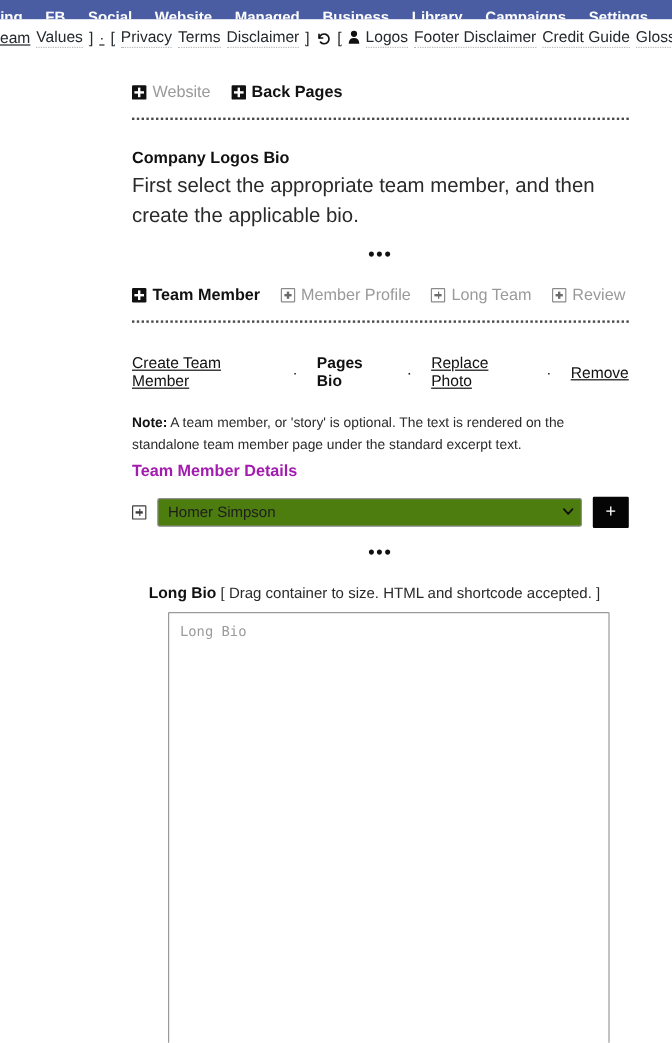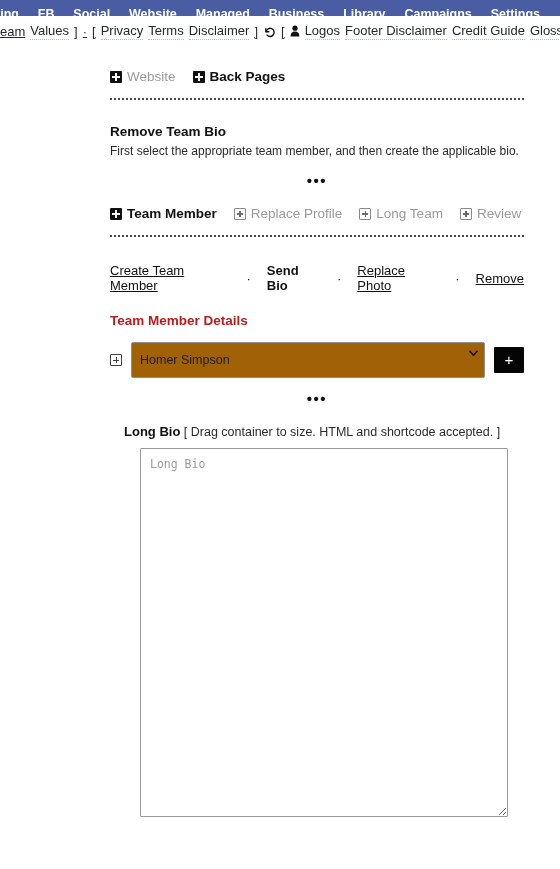--- a/index.html
+++ b/index.html
@@ -145,21 +145,21 @@
     height: 0;
   }
 
   .h-title {
     font-size: 13.5px;
     font-weight: bold;
     color: #111111;
     margin: 24px 0 4px 0;
   }
   .p-desc {
-    font-size: 12px;
+    font-size: 17px;
     color: #2a2a2a;
     margin: 0;
     line-height: 1.45;
   }
 
   .ellipsis-sep {
     text-align: center;
     font-weight: bold;
     letter-spacing: 1.5px;
     font-size: 15px;
@@ -190,47 +190,47 @@
 
   .note {
     margin-top: 20px;
     font-size: 11.5px;
     color: #2a2a2a;
     line-height: 1.5;
   }
   .note b { color: #111111; }
 
   .sub-title {
-    margin-top: 20px;
+    margin-top: 5px;
     font-size: 13.5px;
     font-weight: bold;
-    color: #b91c1c;
+    color: #a21caf;
   }
 
   
   .selectrow {
     margin-top: 14px;
     display: flex;
     align-items: center;
     gap: 9px;
   }
   .select-wrap {
     flex: 1;
     position: relative;
   }
   select.member-select {
     width: 100%;
-    height: 36px;
+    height: 24px;
     font-family: "Liberation Sans", sans-serif;
     font-size: 12.5px;
     color: #1d1d1d;
     padding: 0 22px 0 8px;
     border: 1px solid #8f8f8f;
     border-radius: 2px;
-    background: #a16207;
+    background: #4d7c0f;
     -webkit-appearance: none;
     appearance: none;
     box-sizing: border-box;
   }
   .chev {
     position: absolute;
     right: 8px;
     top: 8px;
     width: 8px;
     height: 8px;
@@ -333,50 +333,53 @@
 
   <div class="crumbrow">
     <span class="ico-filled"></span>
     <span class="tab-label-muted">Website</span>
     <span class="gap"></span>
     <span class="ico-filled"></span>
     <span class="tab-label-active">Back Pages</span>
   </div>
   <div class="dotrule"></div>
 
-  <div class="h-title">Remove Team Bio</div>
+  <div class="h-title">Company Logos Bio</div>
   <p class="p-desc">First select the appropriate team member, and then create the applicable bio.</p>
 
   <div class="ellipsis-sep">•••</div>
 
   <div class="crumbrow taboffset">
     <span class="ico-filled"></span>
     <span class="tab-label-active">Team Member</span>
     <span class="gap"></span>
     <span class="ico-outline"></span>
-    <span class="tab-label-muted">Replace Profile</span>
+    <span class="tab-label-muted">Member Profile</span>
     <span class="gap"></span>
     <span class="ico-outline"></span>
     <span class="tab-label-muted">Long Team</span>
     <span class="gap"></span>
     <span class="ico-outline"></span>
     <span class="tab-label-muted">Review</span>
   </div>
   <div class="dotrule"></div>
 
   <div class="linkrow">
     <a href="#">Create Team Member</a>
     <span class="sep">·</span>
-    <span class="cur">Send Bio</span>
+    <span class="cur">Pages Bio</span>
     <span class="sep">·</span>
     <a href="#">Replace Photo</a>
     <span class="sep">·</span>
     <a href="#">Remove</a>
   </div>
 
+  <div class="note">
+    <b>Note:</b><span> A team member, or 'story' is optional. The text is rendered on the standalone team member page under the standard excerpt text.</span>
+  </div>
 
   <div class="sub-title">Team Member Details</div>
 
   <div class="selectrow">
     <span class="ico-outline ico-outline-dark"></span>
     <span class="select-wrap">
       <select class="member-select">
         <option>Homer Simpson</option>
       </select>
       <span class="chev">

